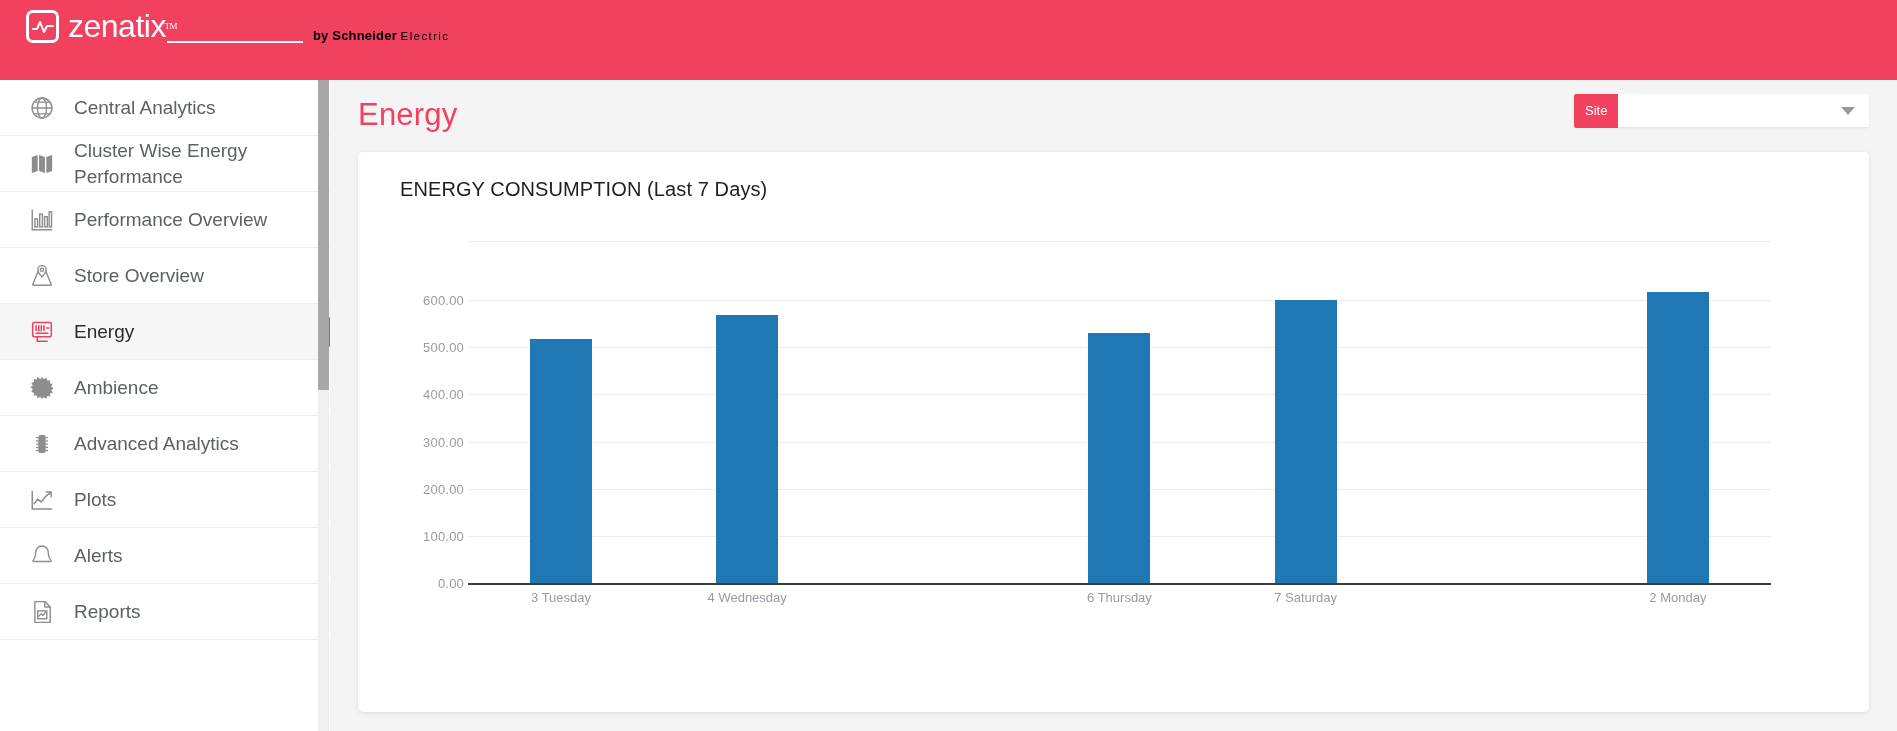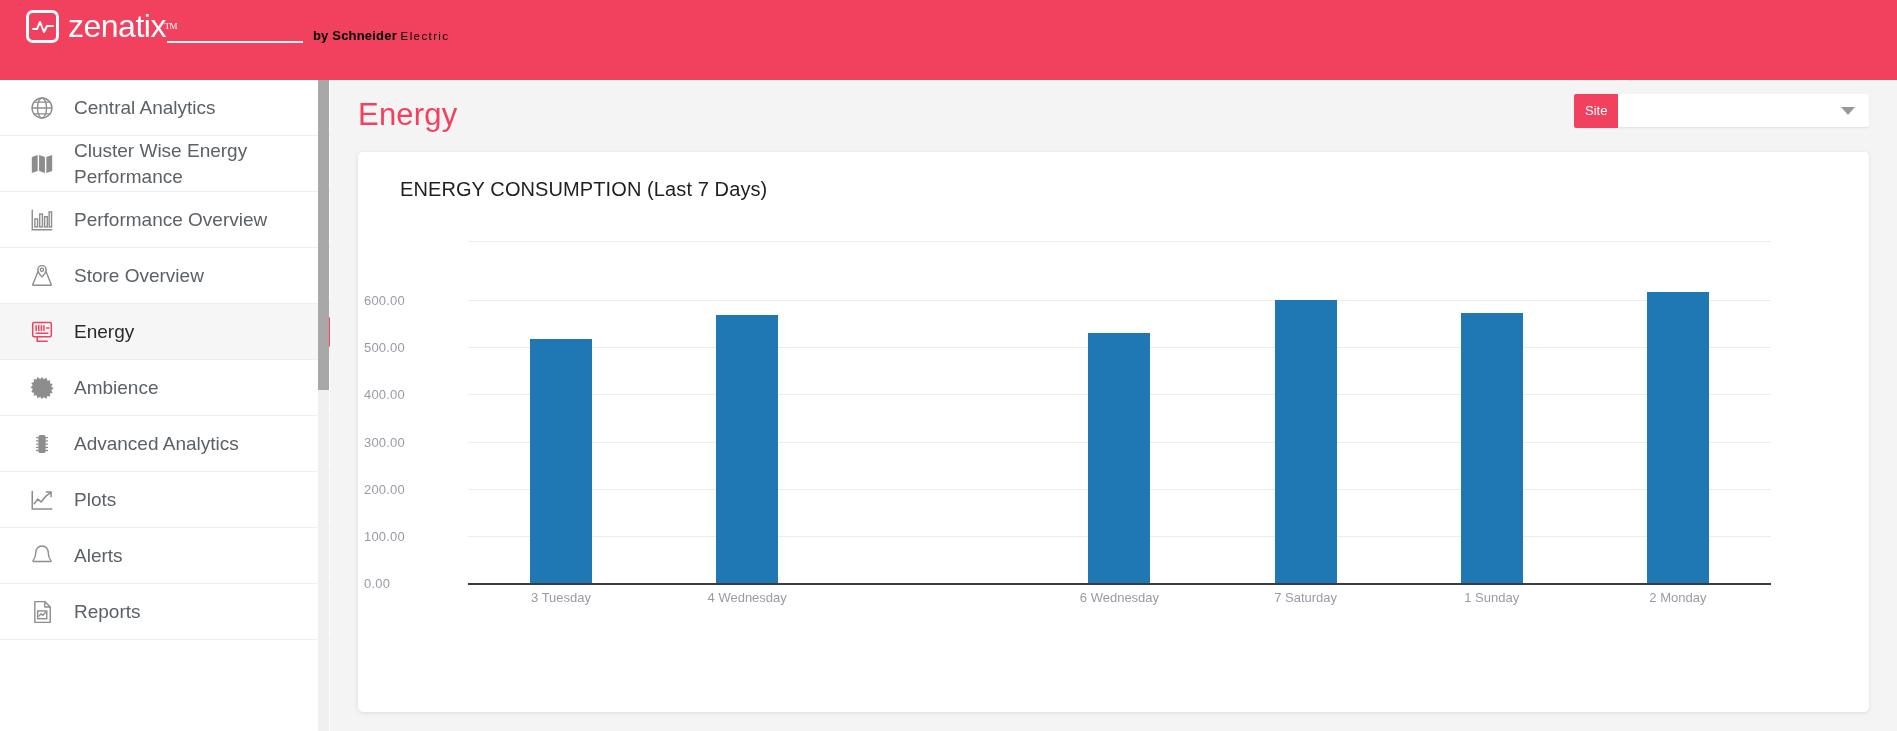--- a/index.html
+++ b/index.html
@@ -167,21 +167,21 @@
   .gridline {
     position: absolute; left: 110px; right: 98px;
     height: 1px; background: #ececec;
   }
   .axisline {
     position: absolute; left: 110px; right: 98px;
     height: 1.5px; background: #3b3b3b;
   }
   .ytick {
     position: absolute; right: 1405px;
-    width: 100px; 
+    width: 100px; text-align: right;
     font-size: 13px; color: #9a9aa5;
     transform: translateY(-50%);
     letter-spacing: .2px;
   }
   .bars {
     position: absolute; left: 110px; right: 98px; top: 0; bottom: 0;
   }
   .bar-col {
     position: absolute; bottom: 0; width: 14.28%;
     height: 100%;
@@ -360,30 +360,26 @@
               <div class="bar-col" style="left: 0%;">
                 <div class="bar" title="3 Tuesday: 517" style="height: 243.729px; background: rgb(31, 119, 180);"></div>
                 <div class="xtick">3 Tuesday</div>
               </div>
               <div class="bar-col" style="left: 14.2857%;">
                 <div class="bar" title="4 Wednesday: 569" style="height: 268.243px; background: rgb(31, 119, 180);"></div>
                 <div class="xtick">4 Wednesday</div>
               </div>
               <div class="bar-col" style="left: 42.8571%;">
                 <div class="bar" title="6 Friday: 531" style="height: 250.329px; background: rgb(31, 119, 180);"></div>
-                <div class="xtick">6 Wednesday</div>
+                <div class="xtick">6 Thursday</div>
               </div>
               <div class="bar-col" style="left: 57.1429%;">
                 <div class="bar" title="7 Saturday: 600" style="height: 282.857px; background: rgb(31, 119, 180);"></div>
                 <div class="xtick">7 Saturday</div>
               </div>
-              <div class="bar-col" style="left: 71.4286%;">
-                <div class="bar" title="1 Sunday: 572" style="height: 269.657px; background: rgb(31, 119, 180);"></div>
-                <div class="xtick">1 Sunday</div>
-              </div>
               <div class="bar-col" style="left: 85.7143%;">
                 <div class="bar" title="2 Monday: 617" style="height: 290.871px; background: rgb(31, 119, 180);"></div>
                 <div class="xtick">2 Monday</div>
               </div>
             </div>
           </div>
       </div>
     </section>
 
   </main>

